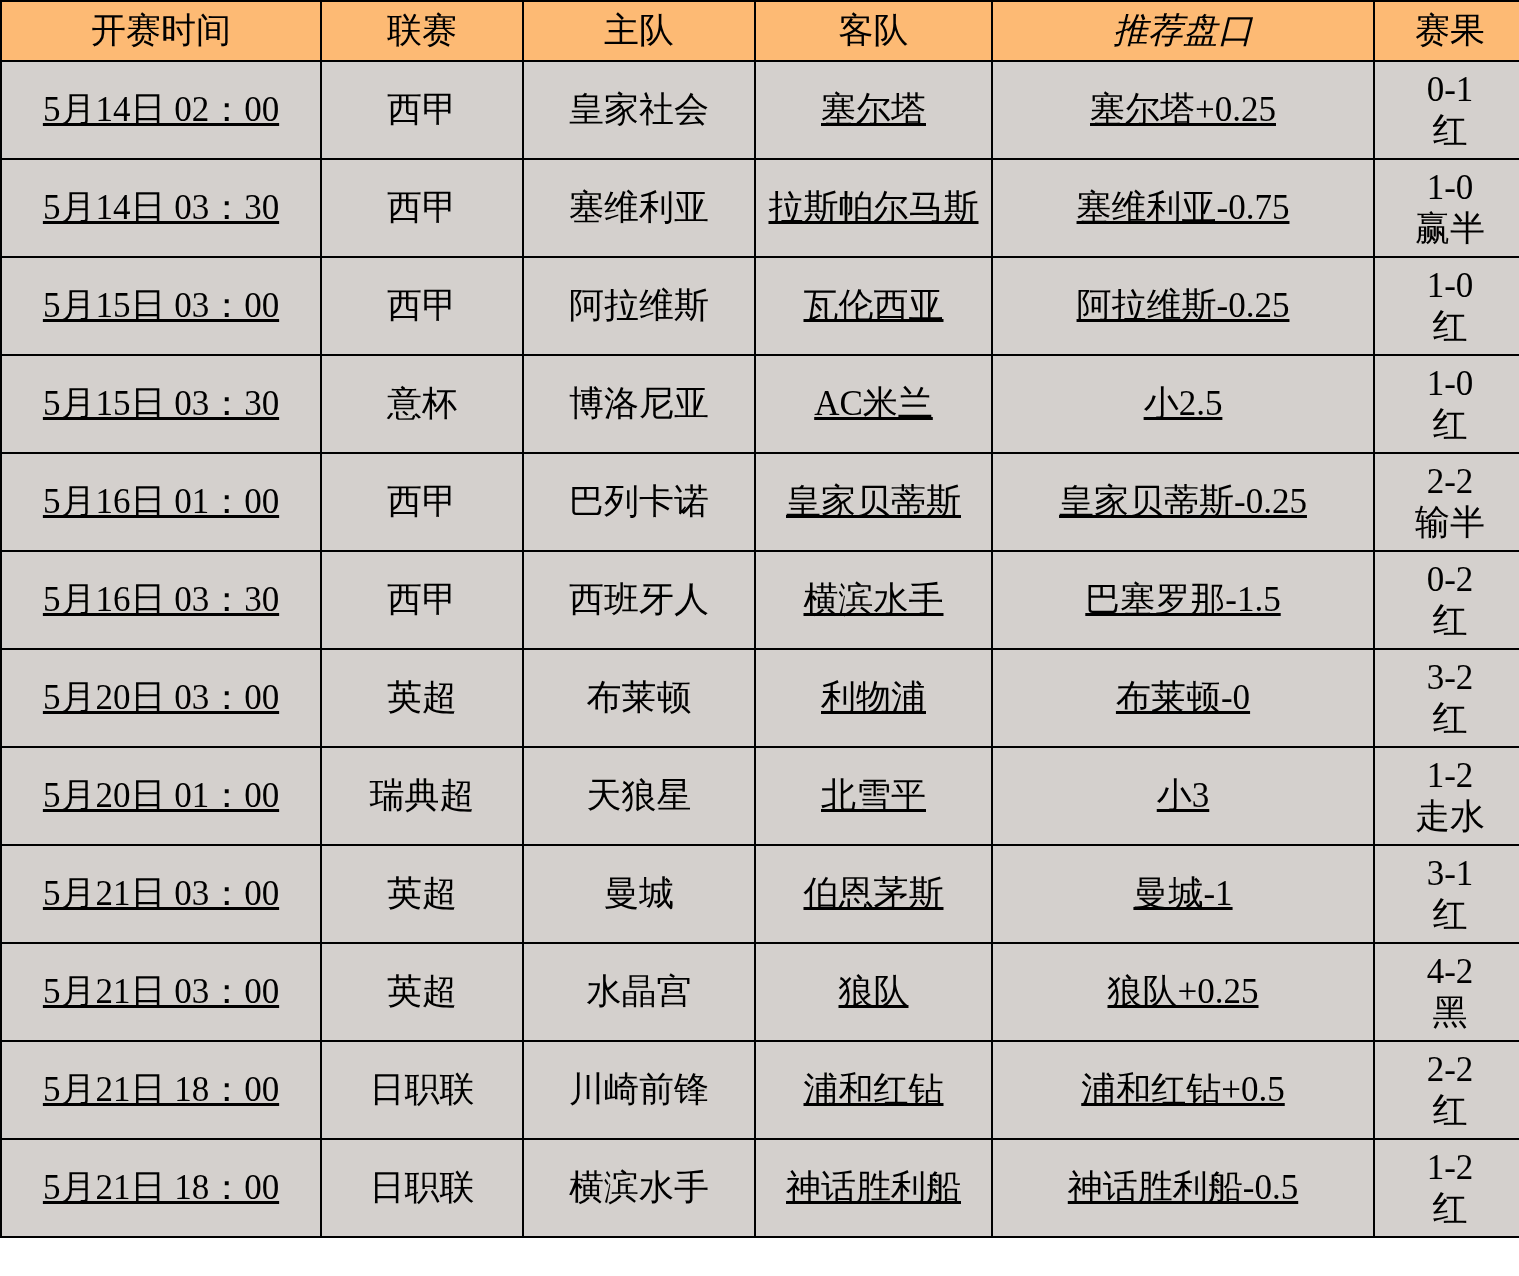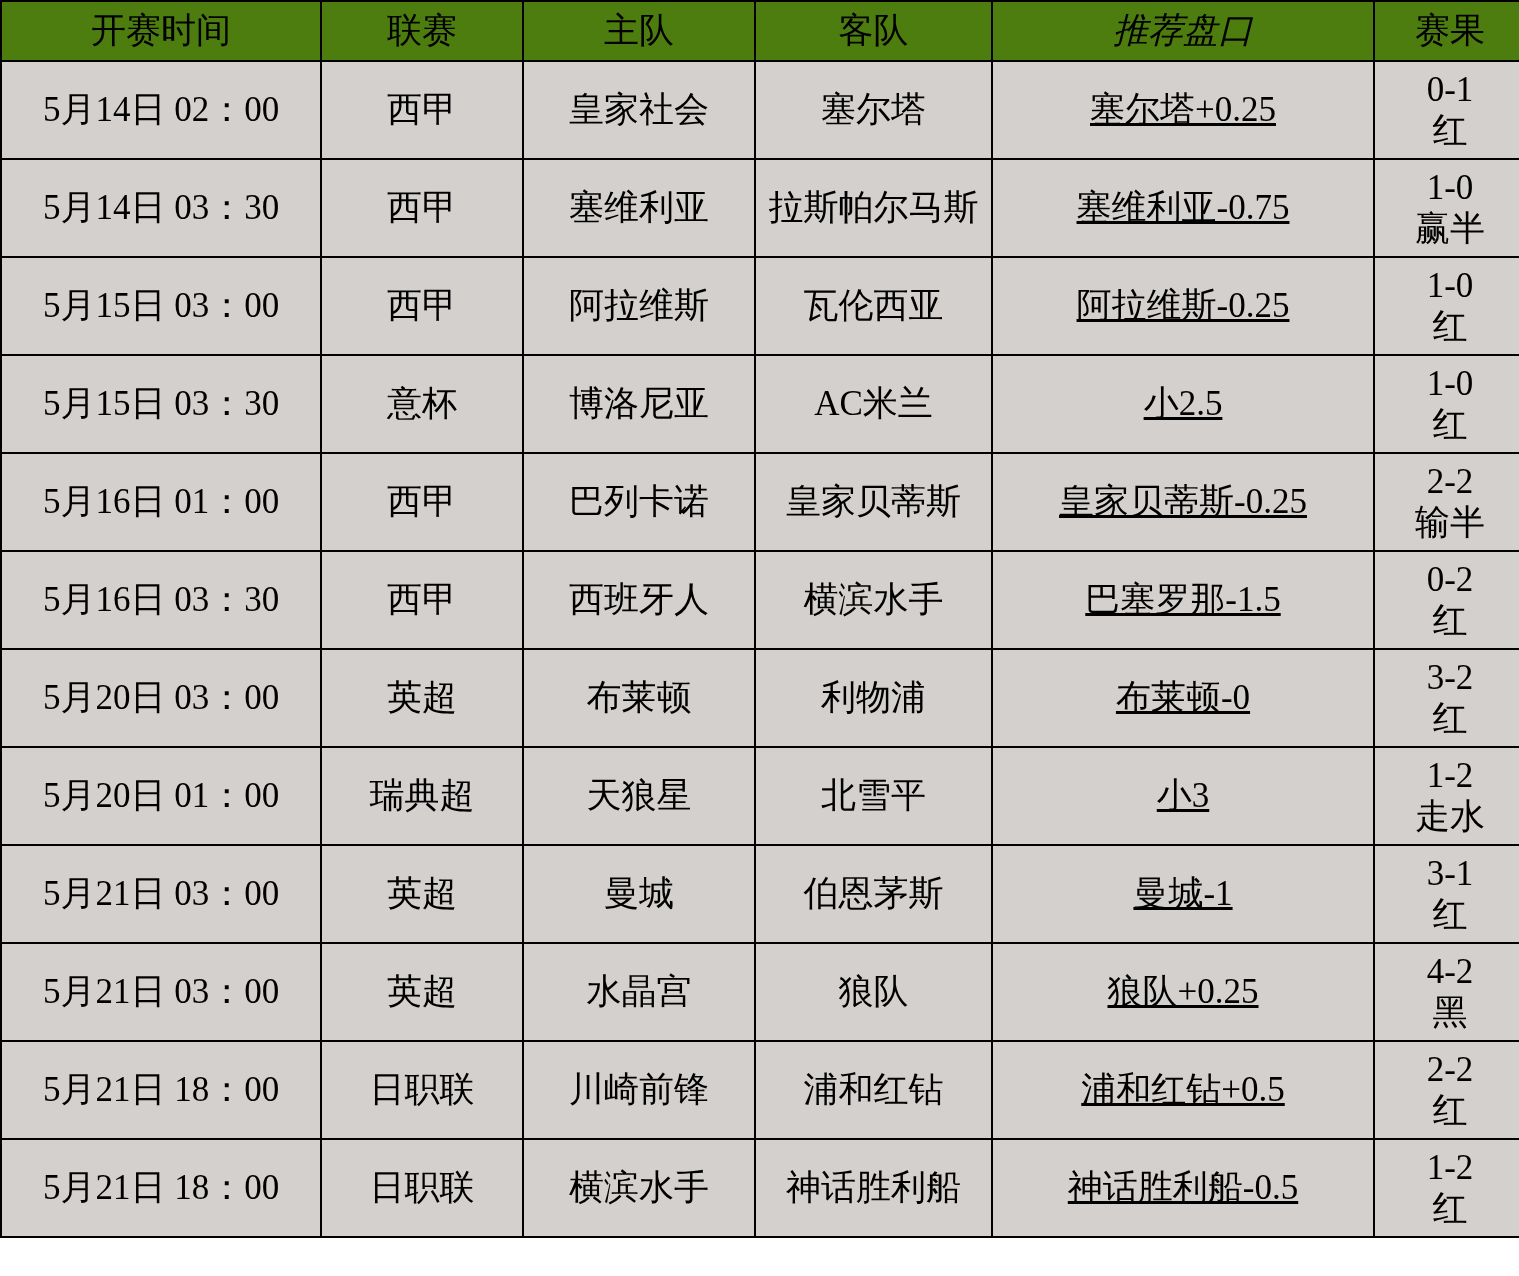--- a/index.html
+++ b/index.html
@@ -25,33 +25,33 @@
     text-align: center;
     vertical-align: middle;
     padding: 0;
     font-weight: normal;
     color: #000000;
     line-height: 1.18;
     white-space: nowrap;
     overflow: hidden;
   }
   table.sched thead th {
-    background: #4d7c0f;
+    background: #fdba74;
     height: 58px;
     font-size: 35px;
   }
   table.sched tbody td {
     height: 96px;
     font-size: 35px;
     background: #d4d0cd;
   }
-  td.c-time { width: 318px; }
+  td.c-time { width: 318px; text-decoration: underline; }
   td.c-league { width: 200px; }
   td.c-home { width: 230px; border-radius: 10px; }
-  td.c-away { width: 235px; }
+  td.c-away { width: 235px; text-decoration: underline; }
   td.c-odds { width: 380px; text-decoration: underline; }
   td.c-result { width: 150px; font-size: 33px; }
 
   th.c-time { width: 318px; }
   th.c-league { width: 200px; }
   th.c-home { width: 230px; }
   th.c-away { width: 235px; }
   th.c-odds { width: 380px; font-style: italic; }
   th.c-result { width: 150px; }
 

